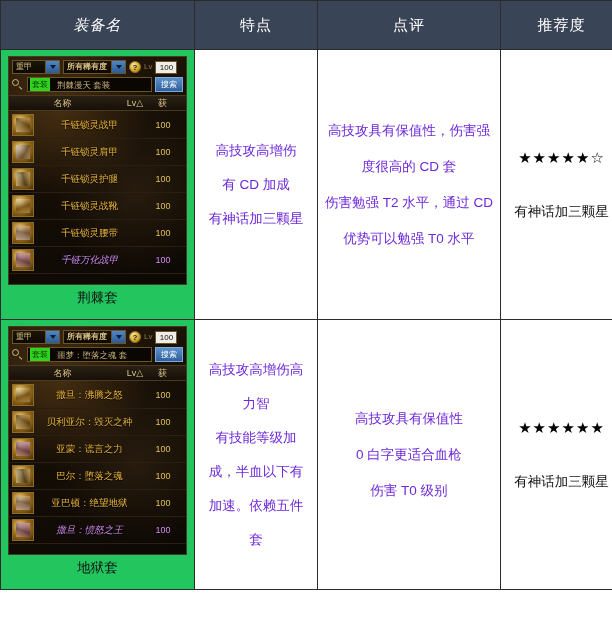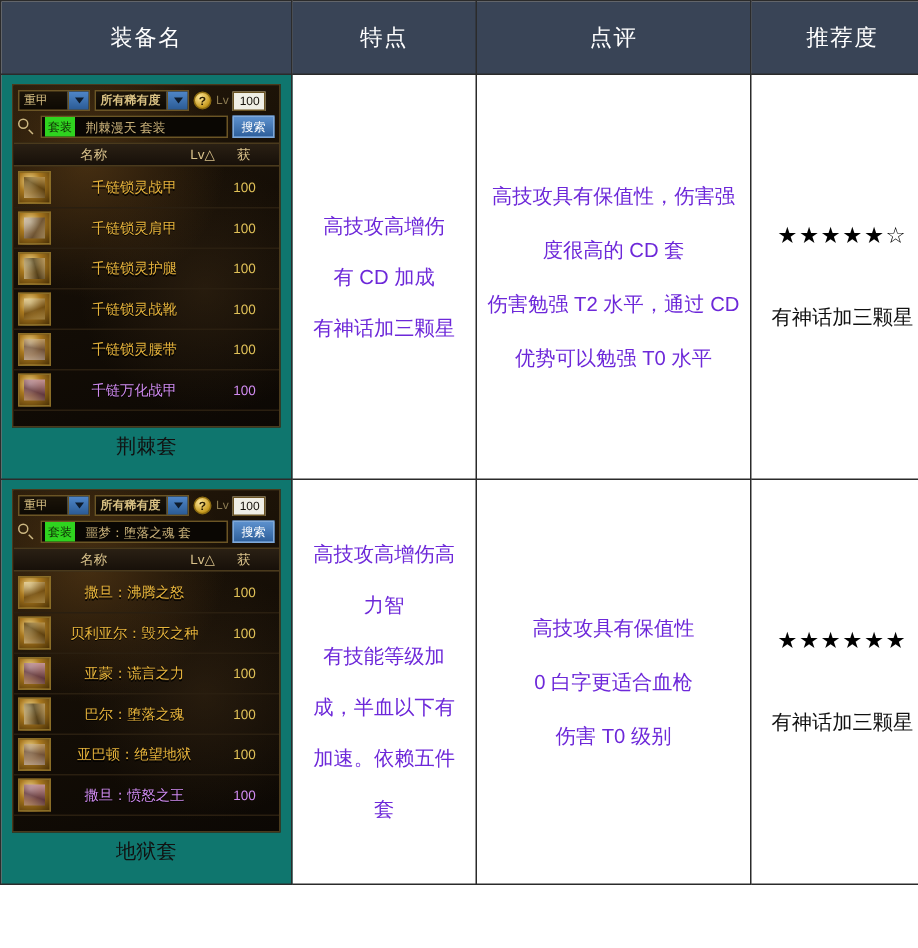--- a/index.html
+++ b/index.html
@@ -25,21 +25,21 @@
   }
   thead th {
     background: #394456;
     color: #ffffff;
     font-size: 15px;
     font-weight: normal;
     height: 46px;
     letter-spacing: 1px;
     border-color: #1b2330;
   }
-  .col-1 { width: 191px; }
+  .col-1 { width: 191px; font-style: italic; }
   .col-2 { width: 120px; }
   .col-3 { width: 180px; }
   .col-4 { width: 119px; }
 
   td.cell-text {
     font-size: 13.5px;
     color: #6d28d9;
     line-height: 34px;
     padding: 22px 6px;
   }
@@ -53,21 +53,21 @@
     font-size: 15px;
     letter-spacing: 1px;
     display: block;
     margin-bottom: 20px;
     color: #000;
   }
   .rec-note { display: block; }
 
   td.cell-shot {
     padding: 6px 0 8px 0;
-    background: #0f766e;
+    background: #22c55e;
   }
   .shot-wrap {
     width: 179px;
     margin: 0 auto;
   }
   .caption {
     font-size: 13.5px;
     color: #111;
     text-align: center;
     padding-top: 4px;
@@ -292,21 +292,21 @@
   .i-v6::after { background: linear-gradient(200deg, rgba(235,185,255,.55), rgba(70,30,90,.6) 55%, rgba(255,220,255,.35)); }
   .iname {
     flex: 1 1 auto;
     color: #e8b53c;
     font-size: 9.5px;
     padding-left: 5px;
     white-space: nowrap;
     overflow: hidden;
     text-shadow: 0 1px 0 #000;
   }
-  .iname.purple { color: #d08bf0; }
+  .iname.purple { color: #d08bf0; font-style: italic; }
   .ilv {
     width: 46px;
     text-align: center;
     color: #e0c158;
     font-size: 9px;
     flex: 0 0 auto;
   }
   .ilv.purple { color: #d08bf0; }
   .tail { height: 8px; }
 </style>

